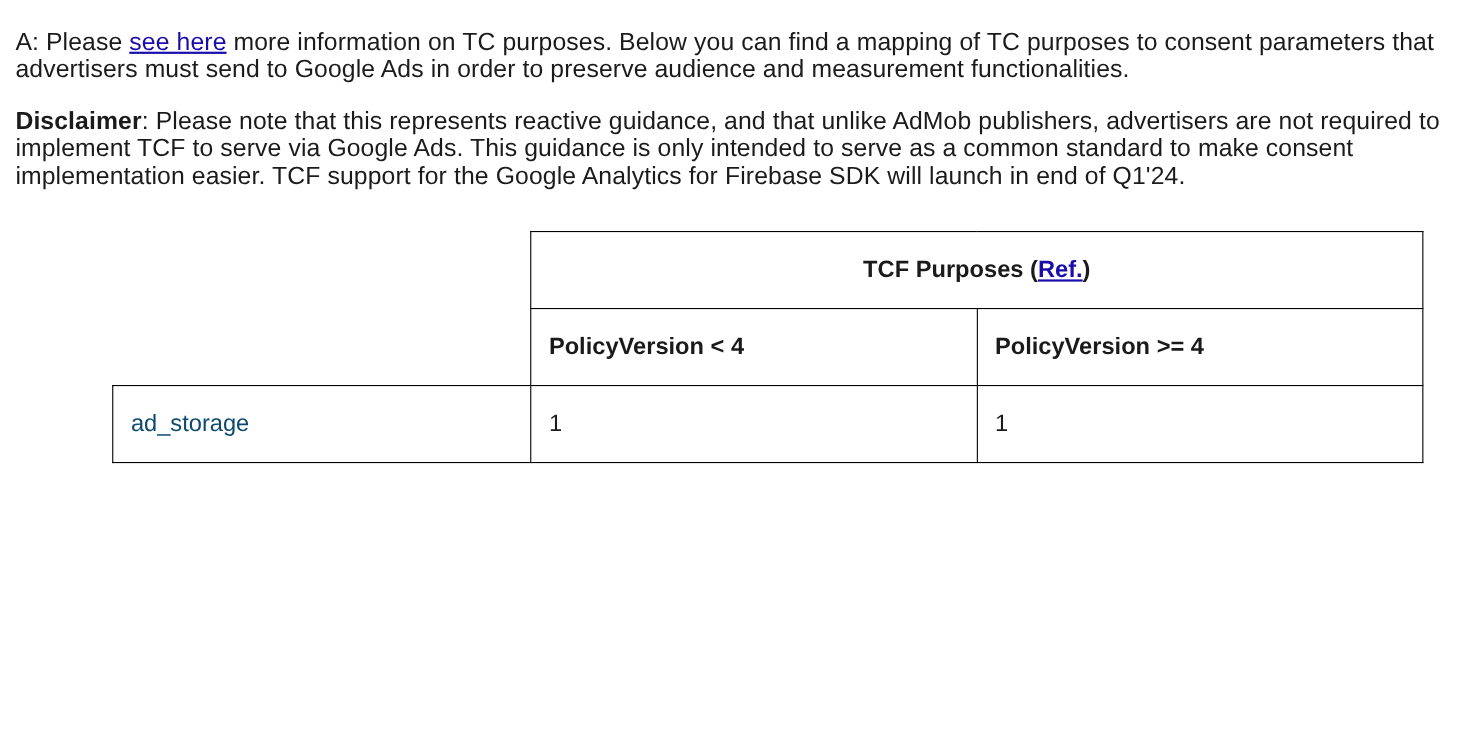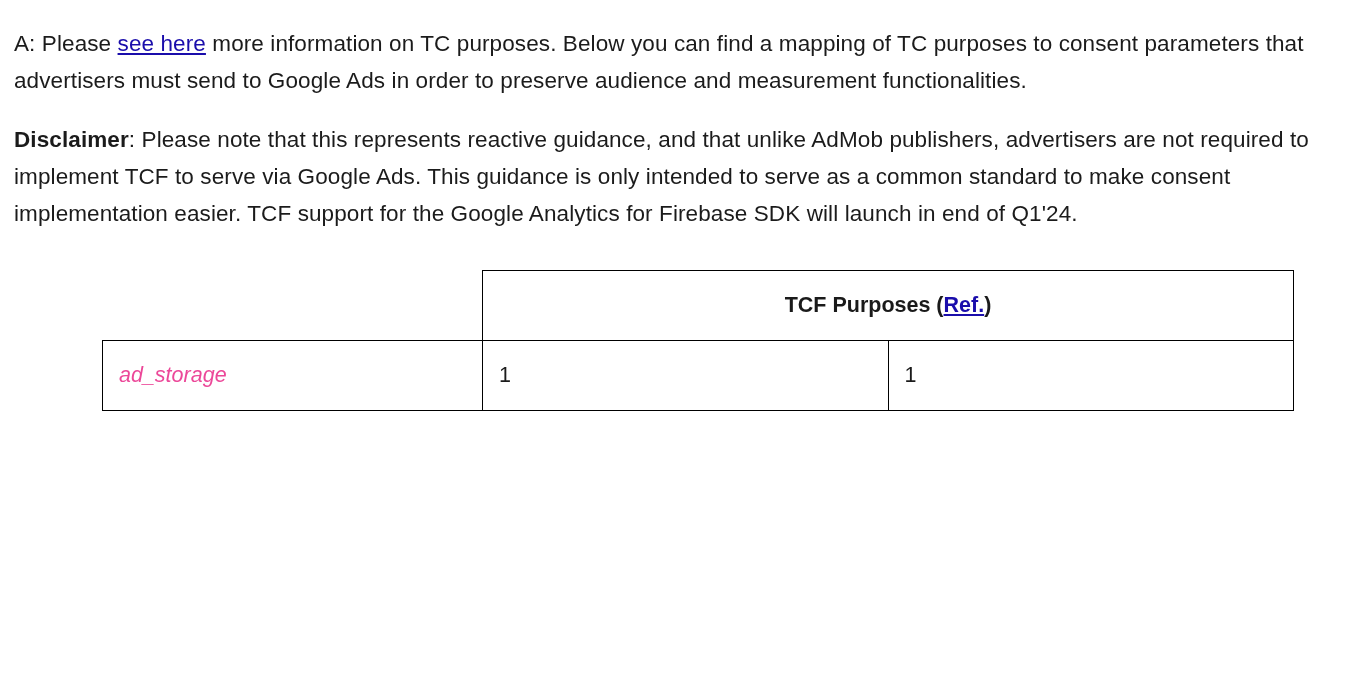--- a/index.html
+++ b/index.html
@@ -16,21 +16,21 @@
   }
   .page {
     position: relative;
     width: 1346px;
     height: 676px;
     box-sizing: border-box;
     padding: 0 14px;
   }
   .para {
     font-size: 22.5px;
-    line-height: 37px;
+    line-height: 25px;
     color: #1b1b1b;
     letter-spacing: 0.1px;
   }
   .para.first {
     padding-top: 2px;
   }
   .para.second {
     margin-top: 0px;
   }
   .inline-link {
@@ -75,23 +75,22 @@
     font-weight: bold;
     font-size: 22px;
     height: 73px;
   }
   .hdr-sub {
     font-weight: bold;
     font-size: 22px;
     height: 69px;
   }
   .rowlabel {
-    color: #ec4899;
+    color: #0c4a6e;
     font-size: 22px;
-    font-style: italic;
   }
   .hdr-link {
     color: #1a0dab;
     text-decoration: underline;
     font-weight: bold;
     cursor: pointer;
   }
   .cellval {
     color: #1b1b1b;
   }
@@ -106,20 +105,25 @@
   <p class="para second"><span class="bold">Disclaimer</span><span>: Please note that this represents reactive guidance, and that unlike AdMob publishers, advertisers are not required to implement TCF to serve via Google Ads. This guidance is only intended to serve as a common standard to make consent implementation easier.  TCF support for the Google Analytics for Firebase SDK will launch in end of Q1'24.</span></p>
 
   <div class="table-wrap">
     <table class="tcf">
       <tbody>
         <tr>
           <td class="blank corner-blank"></td>
           <td class="hdr-main" colspan="2"><span>TCF Purposes (</span><a class="hdr-link">Ref.</a><span>)</span></td>
         </tr>
         <tr>
+          <td class="blank corner-blank"></td>
+          <td class="hdr-sub col-a">PolicyVersion &lt; 4</td>
+          <td class="hdr-sub col-b">PolicyVersion &gt;= 4</td>
+        </tr>
+        <tr>
           <td class="rowlabel">ad_storage</td>
           <td class="cellval">1</td>
           <td class="cellval">1</td>
         </tr>
       </tbody>
     </table>
   </div>
 
 </div>
 

